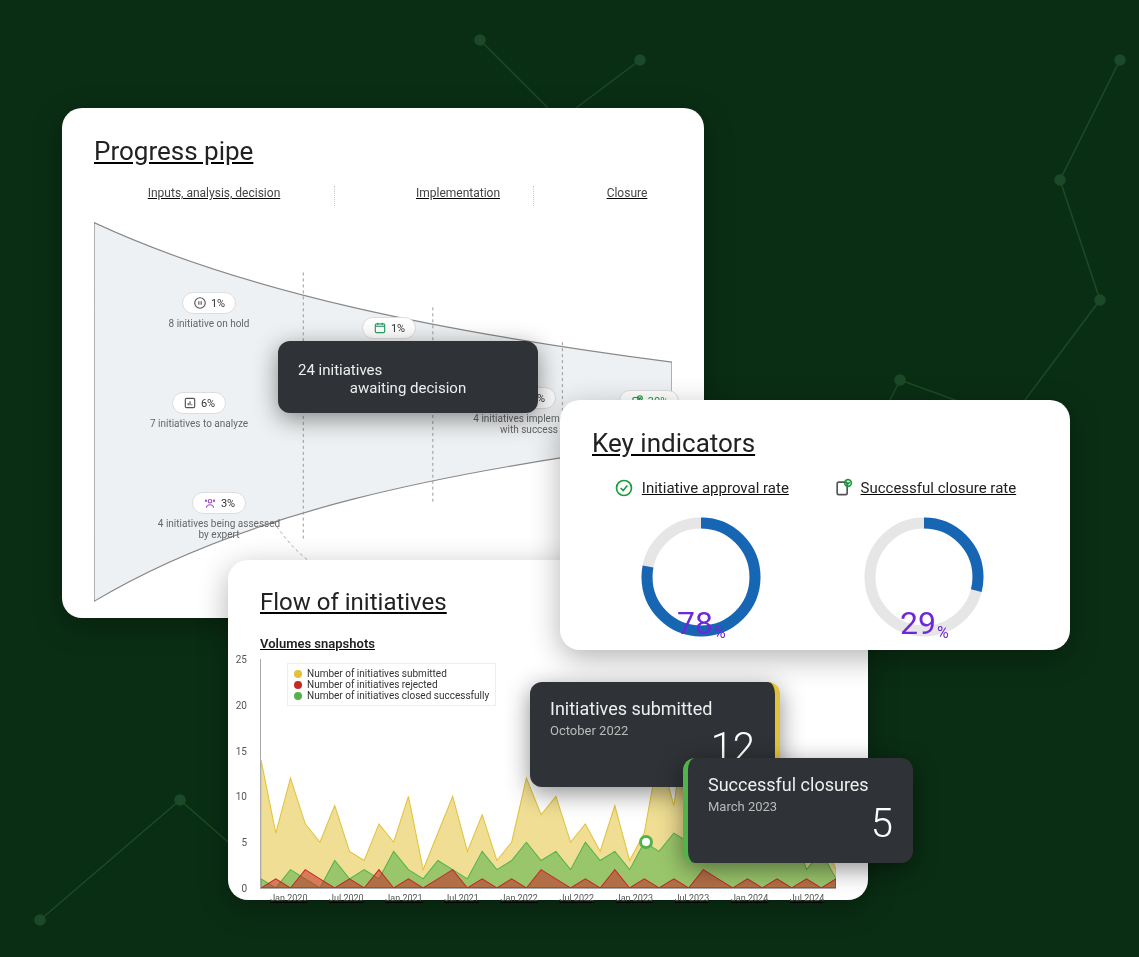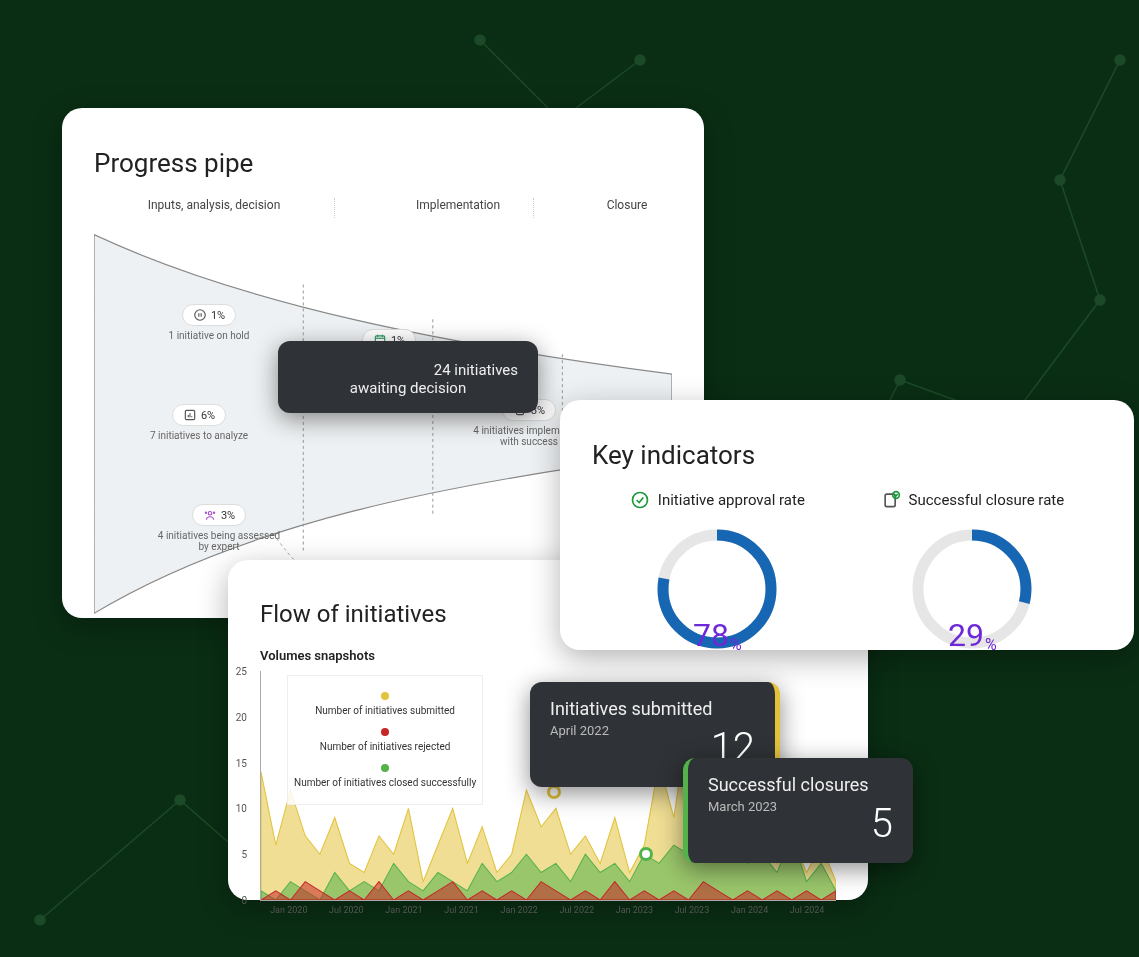--- a/index.html
+++ b/index.html
@@ -10,21 +10,22 @@
     position: relative;
     overflow: hidden;
   }
   .bg-graph { position: absolute; inset: 0; z-index: 0; }
 
   .card {
     position: absolute;
     background: #fff;
     border-radius: 20px;
     box-shadow: 0 8px 30px rgba(0,0,0,0.3);
-    padding: 40px 32px;
+    padding: 28px 32px;
+    text-decoration: underline;
   }
 
   
   .progress-card { left: 62px; top: 108px; width: 642px; height: 510px; z-index: 2; }
   .card-title { font-size: 26px; font-weight: 400; color: #222; margin-bottom: 20px; }
   .pipe-headers { display: flex; font-size: 12px; color: #444; gap: 48px; }
   .pipe-headers > div { flex: 1; border-right: 1px dotted #ccc; text-align: center; padding-bottom: 6px; }
   .pipe-headers > div:last-child { border-right: none; }
   .pipe-body { position: relative; height: 400px; margin-top: 6px; }
   .funnel-svg { position: absolute; inset: 0; width: 100%; height: 100%; }
@@ -44,49 +45,49 @@
     position: absolute;
     background: #2f3236;
     color: #fff;
     border-radius: 12px;
     box-shadow: 0 6px 24px rgba(0,0,0,0.45);
     padding: 16px 20px;
     z-index: 10;
   }
   .popup-big-row { display: flex; align-items: center; gap: 14px; }
   .popup-big-val { font-size: 44px; font-weight: 300; }
-  .popup-line1 { font-size: 15px; color: #eee; margin-top: 4px; text-align: right; }
+  .popup-line1 { font-size: 15px; color: #eee; margin-top: 4px; }
   .popup-line2 { font-size: 15px; color: #eee; text-align: center; }
   .thumb-icon { width: 34px; height: 34px; }
 
   .accent-left { border-left: 5px solid var(--ac); }
   .popup-small .pt { font-size: 18px; color: #eee; }
   .popup-small .pd { font-size: 13px; color: #bbb; margin-top: 4px; }
   .popup-small .pv { font-size: 40px; font-weight: 300; text-align: right; margin-top: -14px; }
   .accent-right { border-right: 5px solid var(--ac); }
 
   
-  .ki-card { left: 560px; top: 400px; width: 574px; height: 250px; z-index: 4; }
+  .ki-card { left: 560px; top: 400px; width: 510px; height: 250px; z-index: 4; }
   .ki-row { display: flex; justify-content: space-around; margin-top: 10px; }
   .ki-block { text-align: center; }
   .ki-label { display: flex; align-items: center; gap: 8px; justify-content: center; font-size: 15px; color: #222; margin-bottom: 14px; }
   .donut-wrap { position: relative; width: 130px; height: 130px; margin: 0 auto; }
   .donut-val { position: absolute; inset: 0; display: flex; align-items: flex-end; justify-content: center; font-size: 32px; font-weight: 400; color: #6d28d9; }
   .donut-val .pct { font-size: 16px; margin-left: 1px; }
 
   
   .flow-card { left: 228px; top: 560px; width: 640px; height: 340px; z-index: 3; }
   .flow-sub { font-size: 13px; font-weight: 600; color: #222; margin-top: 4px; }
   .flow-chart { position: relative; height: 230px; margin-top: 8px; border-left: 1px solid #aaa; border-bottom: 1px solid #aaa; }
   .y-ticks { position: absolute; left: -22px; top: 0; bottom: 0; width: 20px; font-size: 10px; color: #555; }
   .y-ticks div { position: absolute; right: 12px; transform: translateY(-50%); }
   .x-ticks { display: flex; font-size: 9px; color: #555; margin-top: 4px; }
   .x-ticks div { flex: 1; text-align: center; }
   .legend { position: absolute; left: 26px; top: 4px; font-size: 10px; color: #333; background: rgba(255,255,255,0.85); padding: 4px 6px; border: 1px solid #eee; }
-  .legend .li { display: flex; align-items: center; gap: 5px; margin: 12px 0; flex-direction: column; }
+  .legend .li { display: flex; align-items: center; gap: 5px; margin: 0 0; }
   .legend .dot { width: 8px; height: 8px; border-radius: 50%; }
   .marker-ring { position: absolute; width: 14px; height: 14px; border: 3px solid; border-radius: 50%; background: #fff; transform: translate(-50%, -50%); }
 </style>
 </head>
 <body>
 
 <svg class="bg-graph" viewBox="0 0 1139 957">
   <g stroke="#1c4a28" stroke-width="1.5" fill="#1c4a28">
     <line x1="40" y1="920" x2="180" y2="800"></line>
       <line x1="180" y1="800" x2="260" y2="870"></line>
@@ -140,21 +141,21 @@
 
     <div class="pipe-node" style="left:50px; top:80px;">
       <span class="node-pill">
           <svg class="ic" viewBox="0 0 24 24" fill="none" stroke="#555" stroke-width="2">
             <circle cx="12" cy="12" r="9"></circle>
             <line x1="10" y1="9" x2="10" y2="15"></line>
             <line x1="14" y1="9" x2="14" y2="15"></line>
           </svg>
           <span>1%</span>
         </span>
-      <div>1 initiative on hold</div>
+      <div>8 initiative on hold</div>
     </div>
 
     <div class="pipe-node" style="left:40px; top:180px;">
       <span class="node-pill">
           <svg class="ic" viewBox="0 0 24 24" fill="none" stroke="#555" stroke-width="2">
             <rect x="4" y="4" width="16" height="16" rx="2"></rect>
             <line x1="9" y1="16" x2="9" y2="12"></line>
             <line x1="12" y1="16" x2="12" y2="9"></line>
             <line x1="15" y1="16" x2="15" y2="14"></line>
           </svg>
@@ -318,20 +319,20 @@
       <div>Jul 2022</div>
       <div>Jan 2023</div>
       <div>Jul 2023</div>
       <div>Jan 2024</div>
       <div>Jul 2024</div>
     </div>
 </div>
 
 <div class="popup popup-small accent-right" style="--ac:#e2c23a; left:530px; top:682px; width:250px;">
   <div class="pt">Initiatives submitted</div>
-  <div class="pd">April 2022</div>
+  <div class="pd">October 2022</div>
   <div class="pv">12</div>
 </div>
 <div class="popup popup-small accent-left" style="--ac:#53b24a; left:683px; top:758px; width:230px;">
   <div class="pt">Successful closures</div>
   <div class="pd">March 2023</div>
   <div class="pv">5</div>
 </div>
 
 </body></html>

